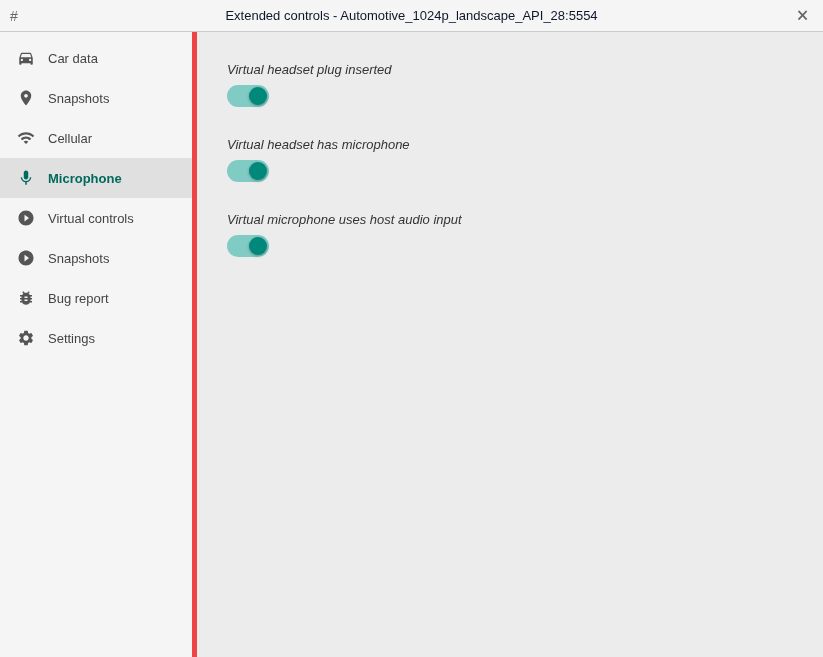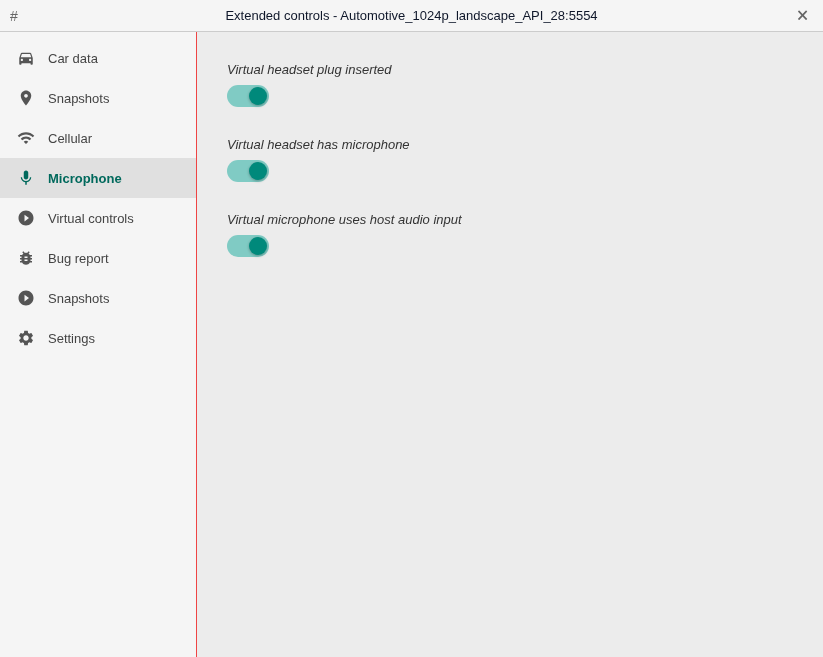--- a/index.html
+++ b/index.html
@@ -48,21 +48,21 @@
       color: #666;
     }
     .main-layout {
       display: flex;
       flex: 1;
       overflow: hidden;
     }
     .sidebar {
       width: 197px;
       background: #f5f5f5;
-      border-right: 1px solid #ef4444;
+      border-right: 5px solid #ef4444;
       display: flex;
       flex-direction: column;
       padding: 6px 0;
       flex-shrink: 0;
     }
     .sidebar-item {
       display: flex;
       align-items: center;
       padding: 10px 16px;
       cursor: pointer;
@@ -196,32 +196,32 @@
         <span class="sidebar-icon">
           <svg class="svg-icon" viewBox="0 0 24 24" fill="currentColor">
             <path d="M12 2C6.48 2 2 6.48 2 12s4.48 10 10 10 10-4.48 10-10S17.52 2 12 2zm-2 14.5v-9l6 4.5-6 4.5z"></path>
           </svg>
         </span>
         <span class="sidebar-label">Virtual controls</span>
       </div>
       <div class="sidebar-item">
         <span class="sidebar-icon">
           <svg class="svg-icon" viewBox="0 0 24 24" fill="currentColor">
+            <path d="M12 2C6.48 2 2 6.48 2 12s4.48 10 10 10 10-4.48 10-10S17.52 2 12 2zm-2 14.5v-9l6 4.5-6 4.5z"></path>
+          </svg>
+        </span>
+        <span class="sidebar-label">Snapshots</span>
+      </div>
+      <div class="sidebar-item">
+        <span class="sidebar-icon">
+          <svg class="svg-icon" viewBox="0 0 24 24" fill="currentColor">
             <path d="M20 8h-2.81c-.45-.78-1.07-1.45-1.82-1.96L17 4.41 15.59 3l-2.17 2.17C13 5.06 12.51 5 12 5c-.51 0-1 .06-1.41.17L8.41 3 7 4.41l1.62 1.63C7.88 6.55 7.26 7.22 6.81 8H4v2h2.09c-.05.33-.09.66-.09 1v1H4v2h2v1c0 .34.04.67.09 1H4v2h2.81c1.04 1.79 2.97 3 5.19 3s4.15-1.21 5.19-3H20v-2h-2.09c.05-.33.09-.66.09-1v-1h2v-2h-2v-1c0-.34-.04-.67-.09-1H20V8zm-6 8h-4v-2h4v2zm0-4h-4v-2h4v2z"></path>
           </svg>
         </span>
         <span class="sidebar-label">Bug report</span>
-      </div>
-      <div class="sidebar-item">
-        <span class="sidebar-icon">
-          <svg class="svg-icon" viewBox="0 0 24 24" fill="currentColor">
-            <path d="M12 2C6.48 2 2 6.48 2 12s4.48 10 10 10 10-4.48 10-10S17.52 2 12 2zm-2 14.5v-9l6 4.5-6 4.5z"></path>
-          </svg>
-        </span>
-        <span class="sidebar-label">Snapshots</span>
       </div>
       <div class="sidebar-item">
         <span class="sidebar-icon">
           <svg class="svg-icon" viewBox="0 0 24 24" fill="currentColor">
             <path d="M19.14 12.94c.04-.3.06-.61.06-.94 0-.32-.02-.64-.07-.94l2.03-1.58c.18-.14.23-.41.12-.61l-1.92-3.32c-.12-.22-.37-.29-.59-.22l-2.39.96c-.5-.38-1.03-.7-1.62-.94l-.36-2.54c-.04-.24-.24-.41-.48-.41h-3.84c-.24 0-.43.17-.47.41l-.36 2.54c-.59.24-1.13.57-1.62.94l-2.39-.96c-.22-.08-.47 0-.59.22L2.74 8.87c-.12.21-.08.47.12.61l2.03 1.58c-.05.3-.09.63-.09.94s.02.64.07.94l-2.03 1.58c-.18.14-.23.41-.12.61l1.92 3.32c.12.22.37.29.59.22l2.39-.96c.5.38 1.03.7 1.62.94l.36 2.54c.05.24.24.41.48.41h3.84c.24 0 .44-.17.47-.41l.36-2.54c.59-.24 1.13-.56 1.62-.94l2.39.96c.22.08.47 0 .59-.22l1.92-3.32c.12-.22.07-.47-.12-.61l-2.01-1.58zM12 15.6c-1.98 0-3.6-1.62-3.6-3.6s1.62-3.6 3.6-3.6 3.6 1.62 3.6 3.6-1.62 3.6-3.6 3.6z"></path>
           </svg>
         </span>
         <span class="sidebar-label">Settings</span>
       </div>
     </div>

